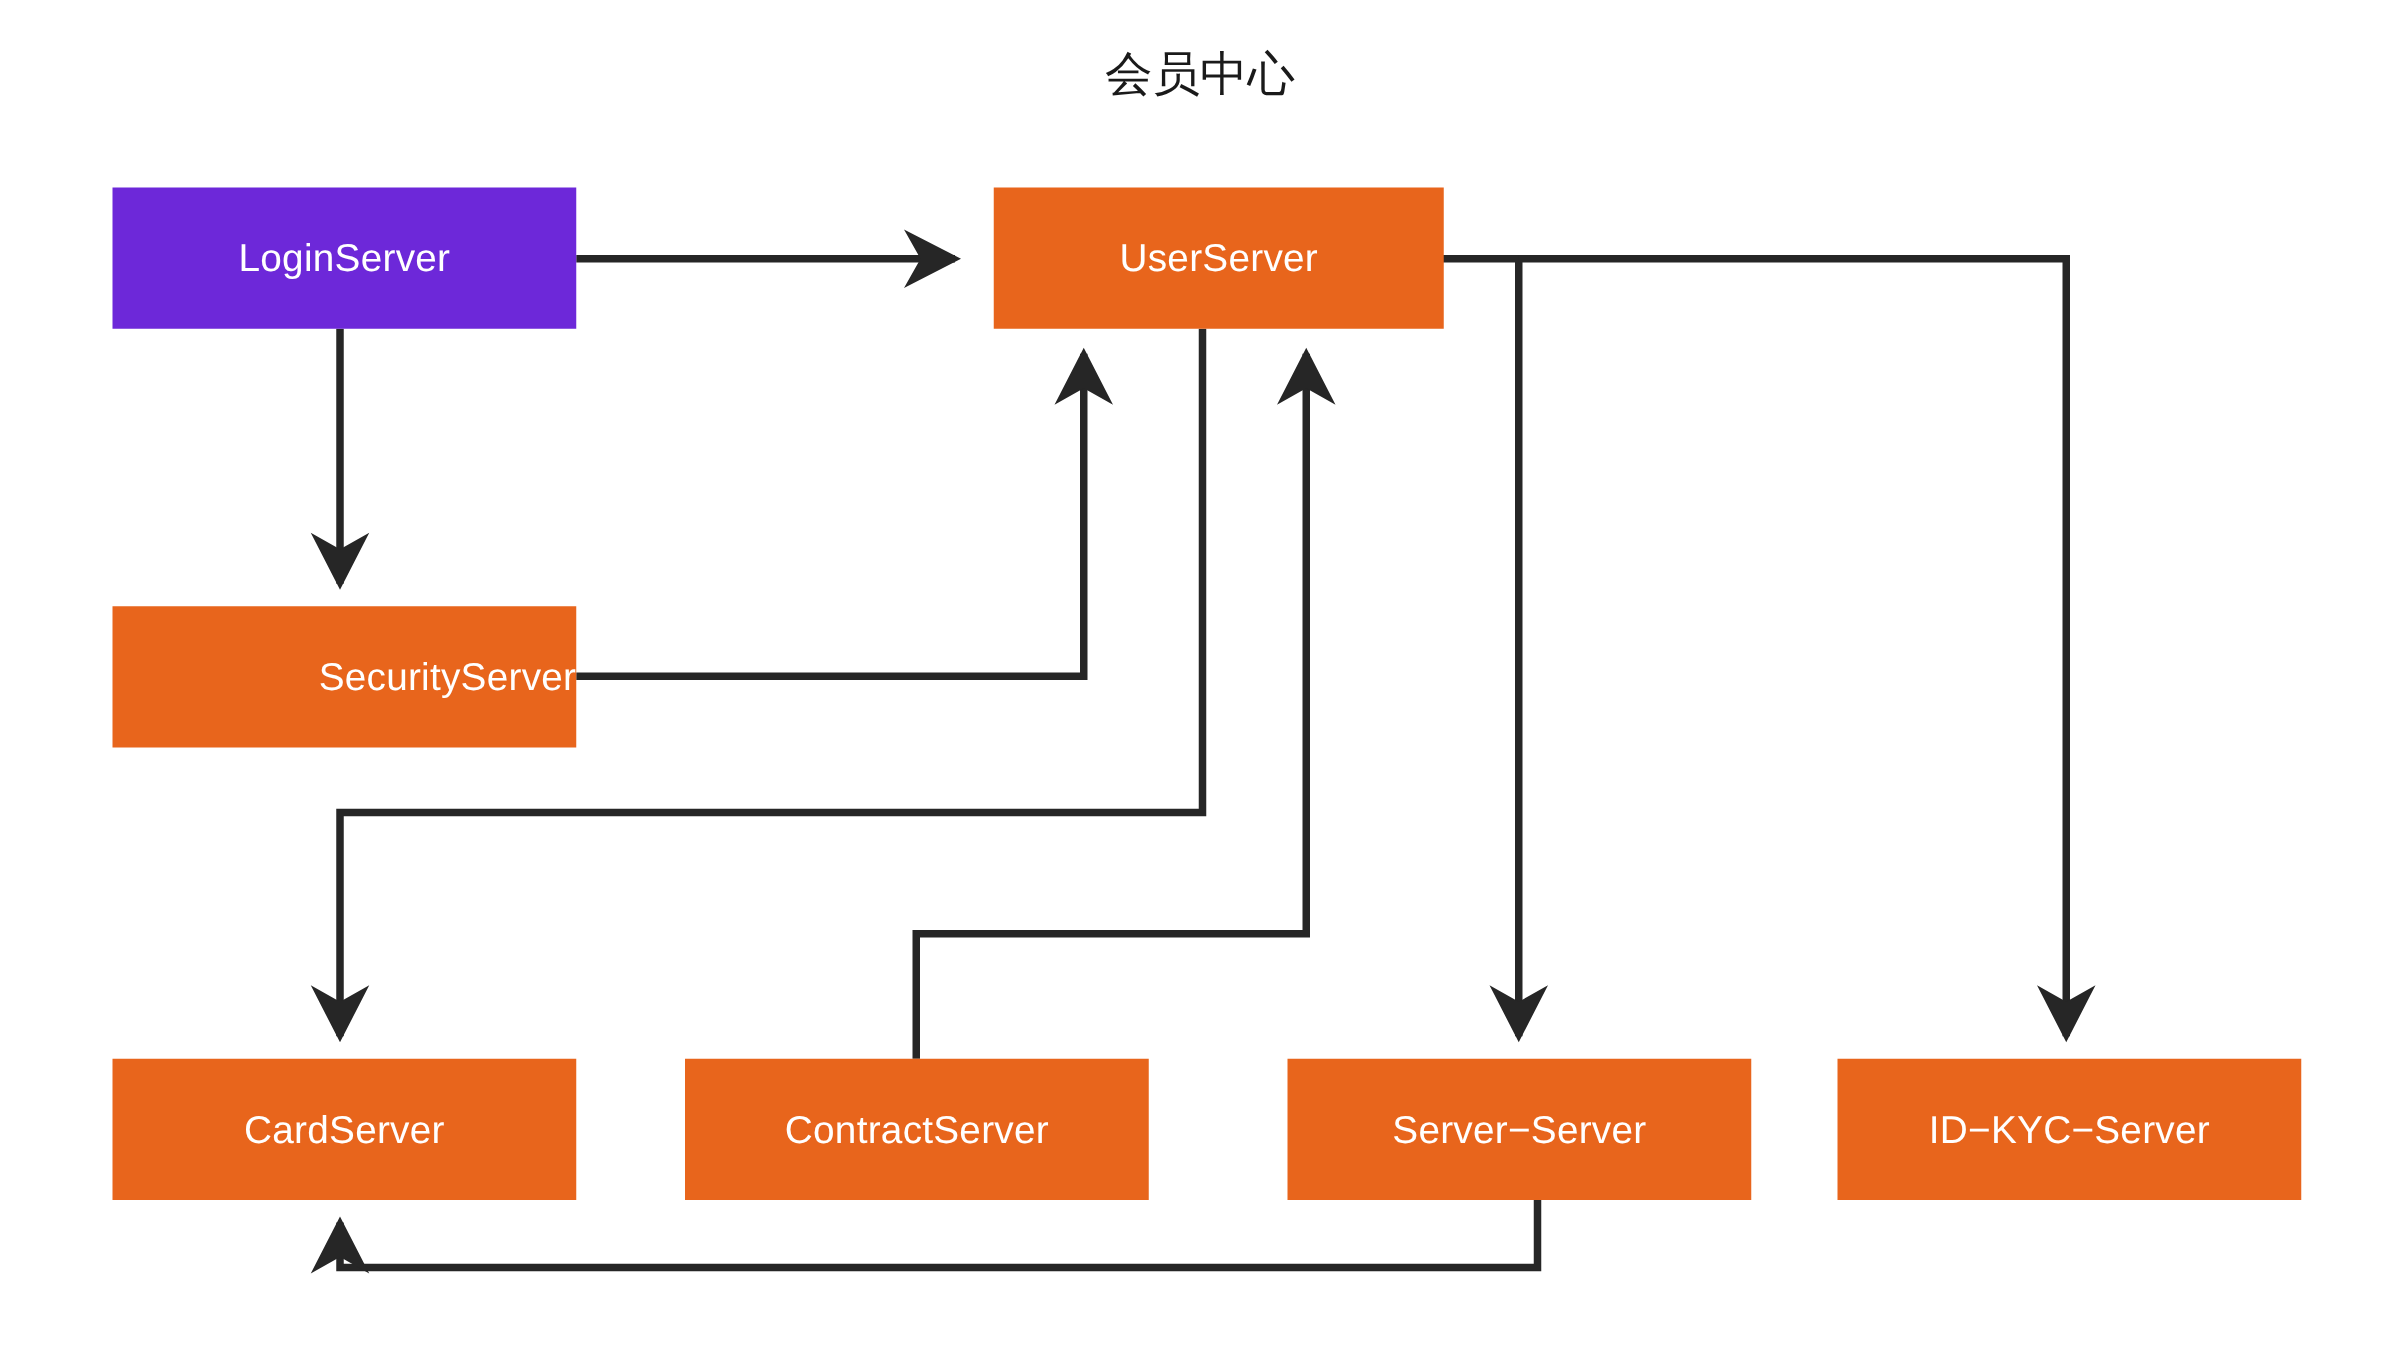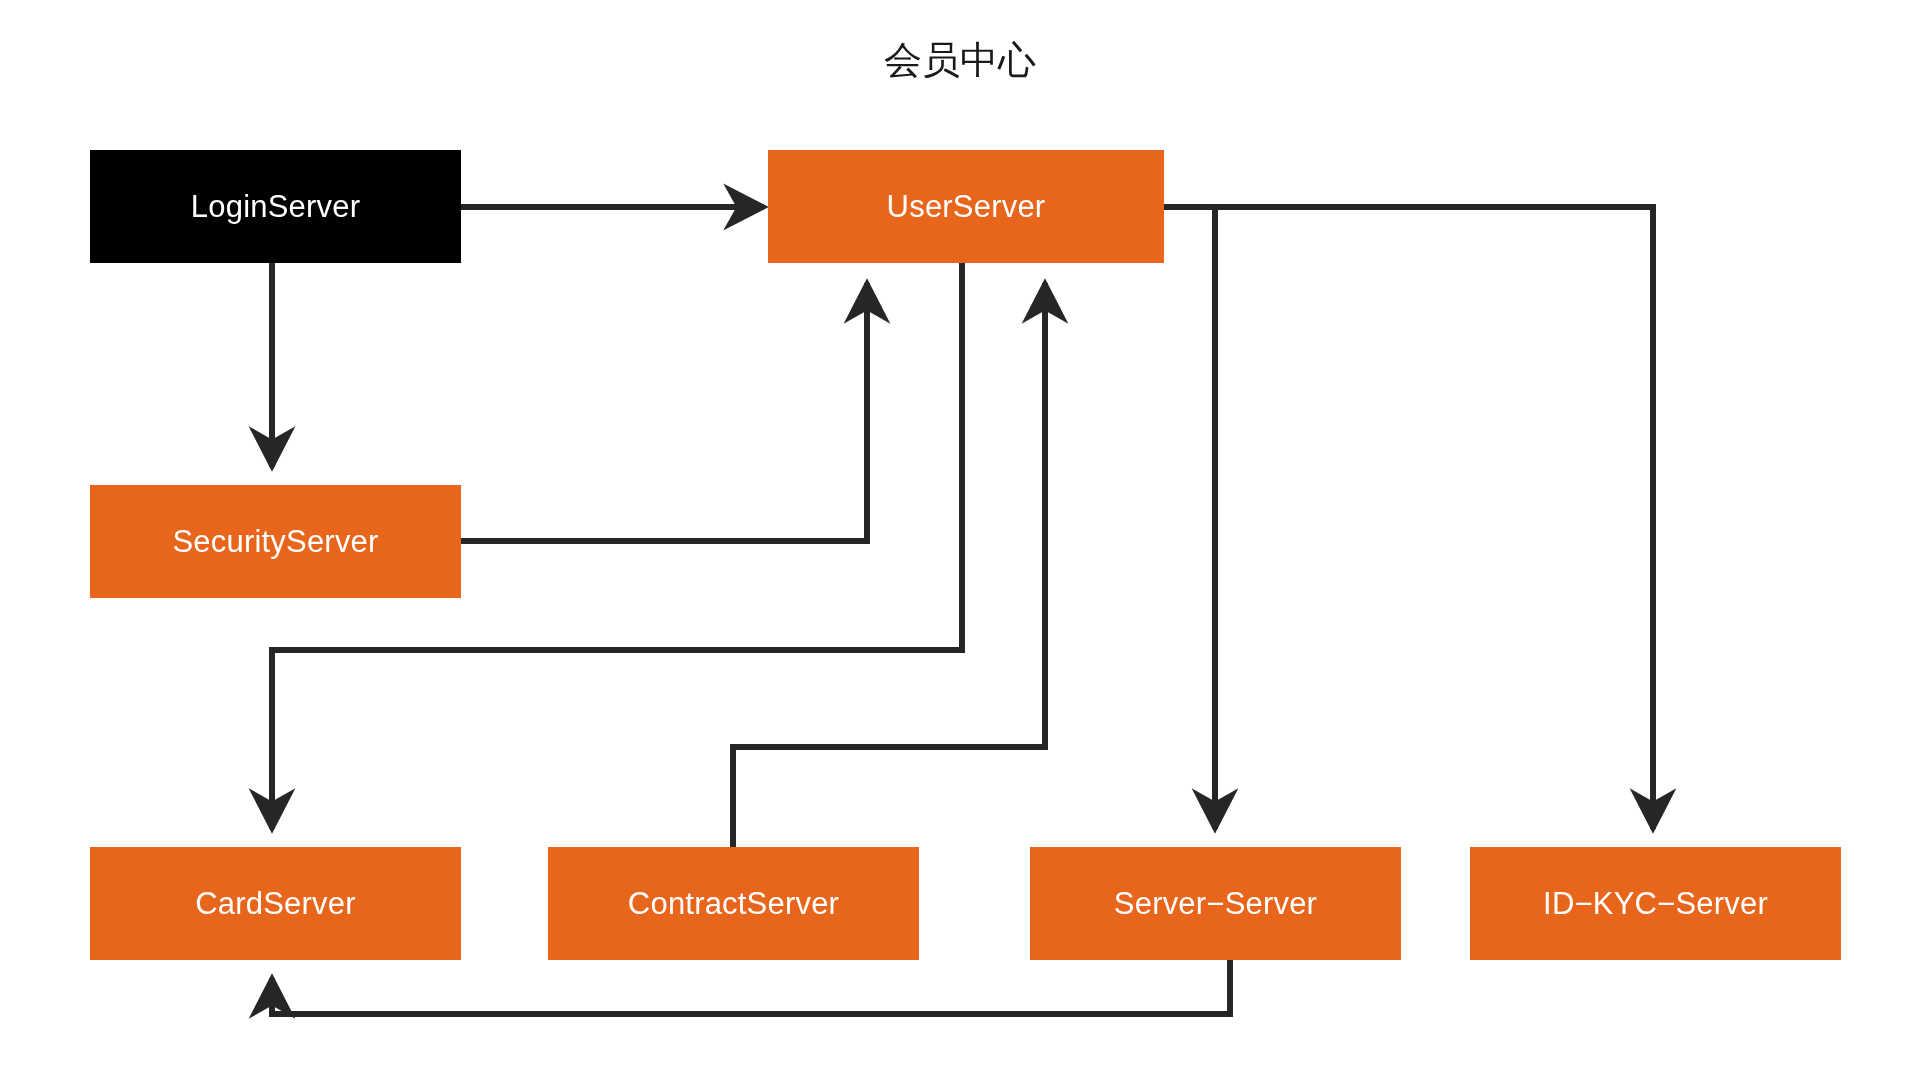--- a/index.html
+++ b/index.html
@@ -79,27 +79,27 @@
         <path d="M 461 541 L 867 541 L 867 283" stroke="#262626" marker-end="url(#arrowhead)"></path>
         <path d="M 962 263 L 962 650 L 272 650 L 272 829" stroke="#262626" marker-end="url(#arrowhead)"></path>
         <path d="M 733 847 L 733 747 L 1045 747 L 1045 283" stroke="#262626" marker-end="url(#arrowhead)"></path>
         <path d="M 1153 207 L 1215 207 L 1215 829" stroke="#262626" marker-end="url(#arrowhead)"></path>
         <path d="M 1215 207 L 1653 207 L 1653 829" stroke="#262626" marker-end="url(#arrowhead)"></path>
         <path d="M 1230 960 L 1230 1014 L 272 1014 L 272 978" stroke="#262626" marker-end="url(#arrowhead)"></path>
       </g>
   </svg>
 
   <div id="node-layer">
-      <div class="node" style="left: 90px; top: 150px; width: 371px; height: 113px; background: #000000;">
+      <div class="node" style="left: 90px; top: 150px; width: 371px; height: 113px; background: #6d28d9;">
         <span class="node-label" style="color: rgb(255, 255, 255);">LoginServer</span>
       </div>
-      <div class="node" style="left: 768px; top: 150px; width: 396px; height: 113px; background: rgb(232, 101, 28);">
+      <div class="node" style="left: 795px; top: 150px; width: 360px; height: 113px; background: rgb(232, 101, 28);">
         <span class="node-label" style="color: rgb(255, 255, 255);">UserServer</span>
       </div>
-      <div class="node" style="left: 90px; top: 485px; width: 371px; height: 113px; background: rgb(232, 101, 28);">
+      <div class="node" style="left: 90px; top: 485px; width: 371px; height: 113px; background: rgb(232, 101, 28); justify-content: flex-end;">
         <span class="node-label" style="color: rgb(255, 255, 255);">SecurityServer</span>
       </div>
       <div class="node" style="left: 90px; top: 847px; width: 371px; height: 113px; background: rgb(232, 101, 28);">
         <span class="node-label" style="color: rgb(255, 255, 255);">CardServer</span>
       </div>
       <div class="node" style="left: 548px; top: 847px; width: 371px; height: 113px; background: rgb(232, 101, 28);">
         <span class="node-label" style="color: rgb(255, 255, 255);">ContractServer</span>
       </div>
       <div class="node" style="left: 1030px; top: 847px; width: 371px; height: 113px; background: rgb(232, 101, 28);">
         <span class="node-label" style="color: rgb(255, 255, 255);">Server−Server</span>

